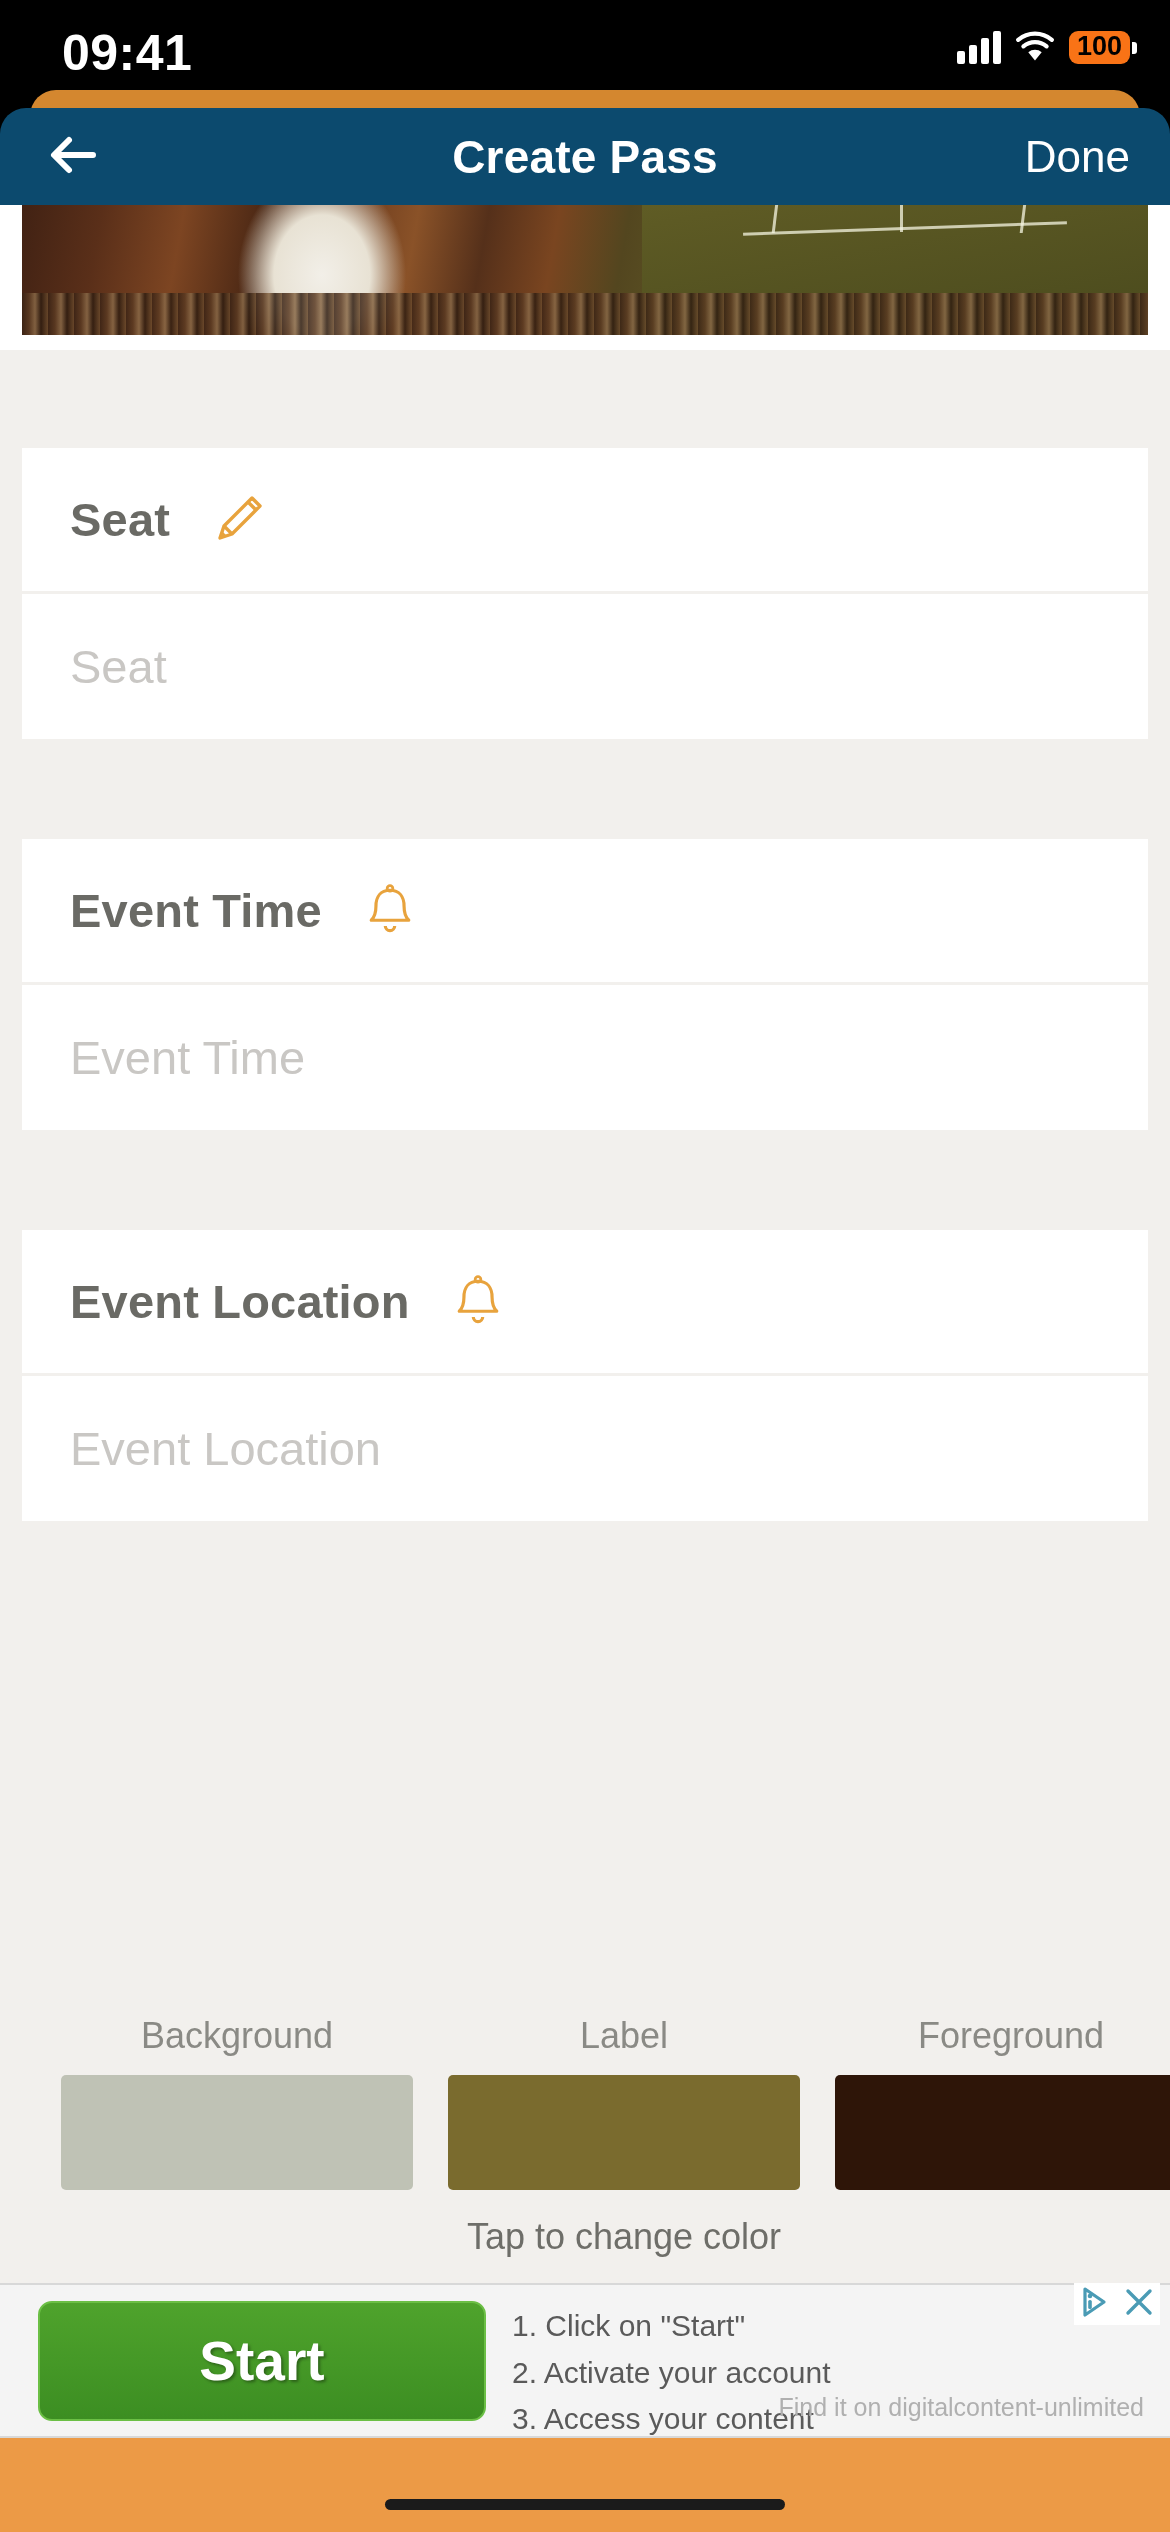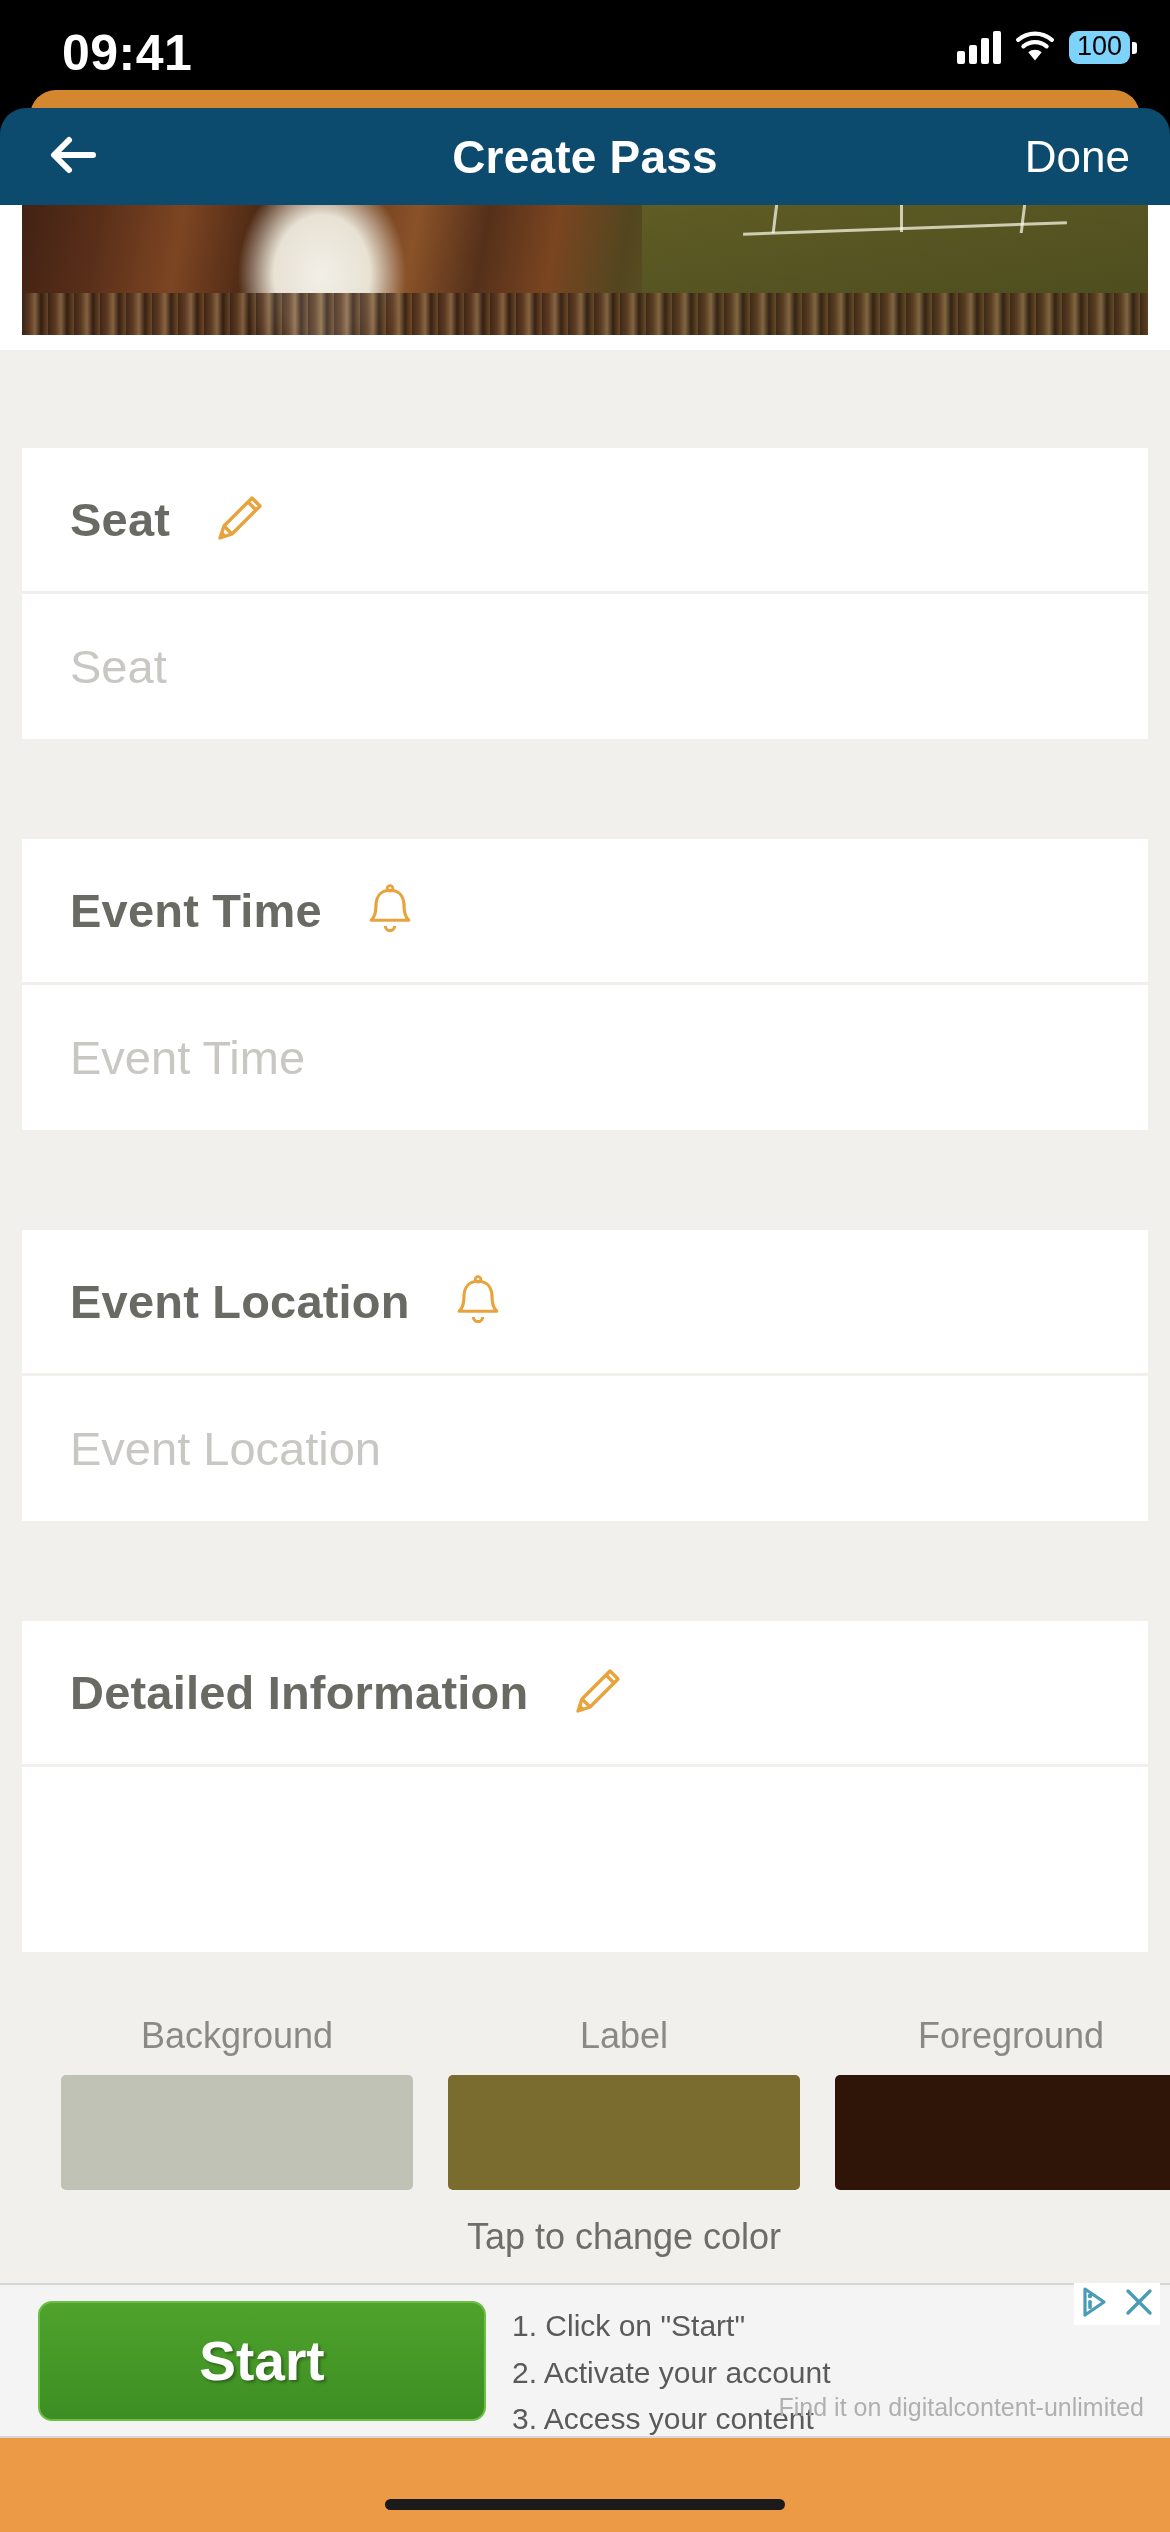--- a/index.html
+++ b/index.html
@@ -23,22 +23,22 @@
   .sb-right {
     position:absolute; right:40px; top:30px;
     display:flex; align-items:center; gap:14px;
   }
   .sig { display:flex; align-items:flex-end; gap:4px; height:34px; }
   .sig i { display:block; width:8px; background:#fff; border-radius:2px; }
   .sig i:nth-child(1){height:13px;} .sig i:nth-child(2){height:19px;}
   .sig i:nth-child(3){height:26px;} .sig i:nth-child(4){height:33px;}
   .wifi { width:40px; height:34px; }
   .batt {
-    background:#7dd3fc; color:#000; border-radius:9px;
-    font-size:27px; font-weight:400; padding:1px 8px 2px 8px;
+    background:#f97316; color:#000; border-radius:9px;
+    font-size:27px; font-weight:700; padding:1px 8px 2px 8px;
     line-height:1; position:relative; height:33px;
     display:flex; align-items:center;
   }
   .batt::after{
     content:""; position:absolute; right:-7px; top:11px;
     width:5px; height:12px; background:#fff; border-radius:0 3px 3px 0;
   }
 
   
   .card-behind {
@@ -275,36 +275,20 @@
             <circle cx="32" cy="10" r="3" fill="none" stroke="#E8A33D" stroke-width="3"></circle>
             <path d="M27 50 a5 5 0 0 0 10 0" fill="none" stroke="#E8A33D" stroke-width="3.4"></path>
           </svg>
         </span>
       </div>
       <div class="row-input">
         <span class="ph">Event Location</span>
       </div>
     </div>
 
-    <div class="group" style="top:1416px;">
-      <div class="row-head">
-        <span class="lbl">Detailed Information</span>
-        <span>
-          <svg viewBox="0 0 64 64" width="64" height="64">
-            <path d="M12 52 L16 40 L44 12 L52 20 L24 48 Z" fill="none" stroke="#E8A33D" stroke-width="3.4" stroke-linejoin="round"></path>
-            <path d="M40 16 L48 24" stroke="#E8A33D" stroke-width="3.4"></path>
-            <path d="M16 40 L24 48" stroke="#E8A33D" stroke-width="3.4"></path>
-            <path d="M12 52 L19 50 L14 45 Z" fill="#E8A33D"></path>
-          </svg>
-        </span>
-      </div>
-      <div class="row-big">
-        <span class="ph" style="display:block;padding:36px 0 0 48px;"></span>
-      </div>
-    </div>
 
     <div class="colors" style="top:1810px;margin-left:39px;">
       <div class="col-labels">
 
         <div class="col-cell">
           <div class="col-cap">Background</div>
           <div class="swatch" style="background:#BFC2B5;"></div>
         </div>
 
         <div class="col-cell">

